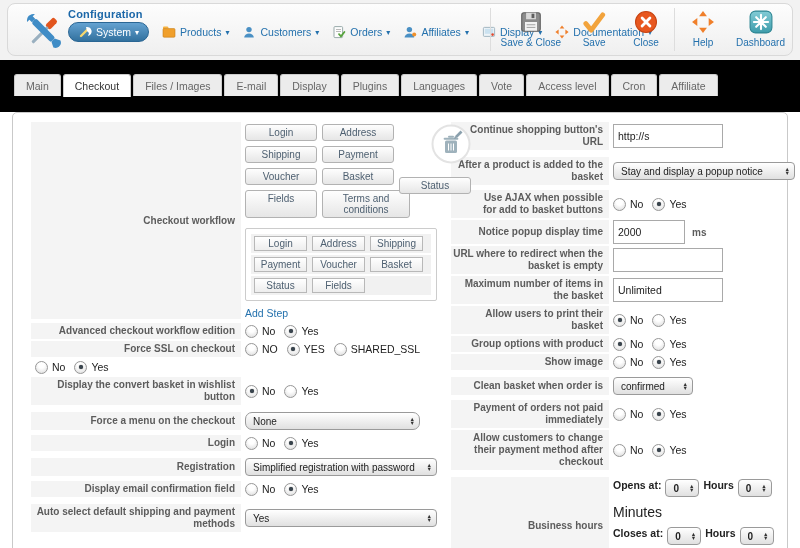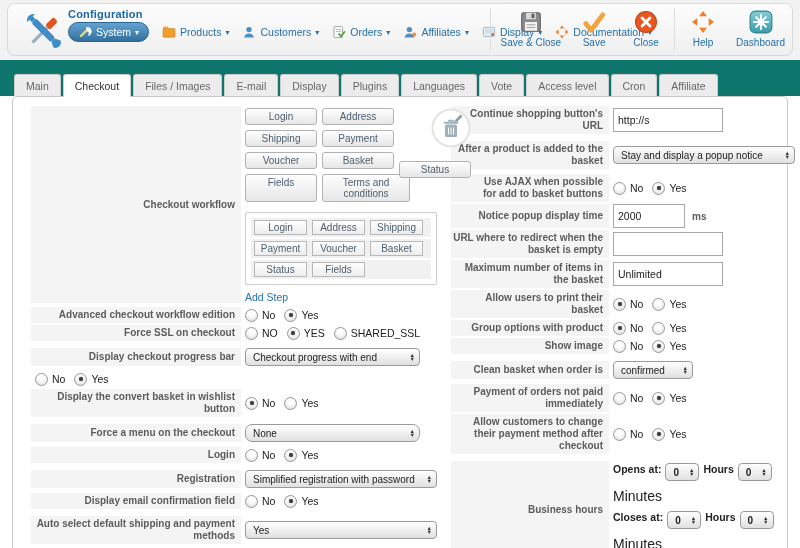--- a/index.html
+++ b/index.html
@@ -20,21 +20,21 @@
   .mitem.pill .car { color:#fff; }
   .micon { width:14px; height:14px; display:inline-block; flex:none; }
   .toolbar { display:flex; align-items:stretch; flex:none; }
   .tsep { width:1px; background:#ddd; margin:4px 2px; }
   .tbtn { display:flex; flex-direction:column; align-items:center; justify-content:flex-start;
           padding:6px 7px 2px 7px; min-width:52px; cursor:pointer; }
   .tbtn .ticon { width:24px; height:24px; }
   .tbtn .tlabel { font-size:10px; color:#2471ad; margin-top:3px; white-space:nowrap; }
 
   
-  .tabswrap { background:#0f766e; padding:14px 0 0 14px; }
+  .tabswrap { background:#000000; padding:14px 0 16px 14px; }
   .tabs { display:flex; position:relative; z-index:2; }
   .tab { border:1px solid #ccc; border-bottom:none; background:#ececec; color:#666; font-size:10.5px;
          padding:5px 11px 4px 11px; border-radius:3px 3px 0 0; margin-right:2px; cursor:pointer; white-space:nowrap; }
   .tab.active { background:#fff; color:#333; position:relative; margin-bottom:-1px; padding-bottom:5px; }
 
   
   .panel { margin:0 12px; border:1px solid #c9c9c9; border-radius:5px; background:#fff;
            min-height:420px; padding:9px 10px 10px 18px; display:flex; gap:8px; position:relative; z-index:1; }
   .col { display:flex; flex-direction:column; }
   .col.left  { width:412px; }
@@ -297,32 +297,20 @@
         <div class="lbl">Force SSL on checkout</div>
         <div class="ctl">
           <span class="radio"></span>
           <span class="rlbl">NO</span>
           <span class="radio on"></span>
           <span class="rlbl">YES</span>
           <span class="radio"></span>
           <span class="rlbl">SHARED_SSL</span>
         </div>
       </div>
-      <div class="row mt">
-        <div class="lbl">Display checkout progress bar</div>
-        <div class="ctl">
-          <div class="sel" style="width: 175px;">
-            <span class="txt">Checkout progress with end</span>
-            <span class="stp">
-              <i>▲</i>
-              <i>▼</i>
-            </span>
-          </div>
-        </div>
-      </div>
       <div class="row">
         <div class="ctl">
           <span class="radio"></span>
           <span class="rlbl">No</span>
           <span class="radio on"></span>
           <span class="rlbl">Yes</span>
         </div>
       </div>
       <div class="row">
         <div class="lbl">Display the convert basket in wishlist button</div>

